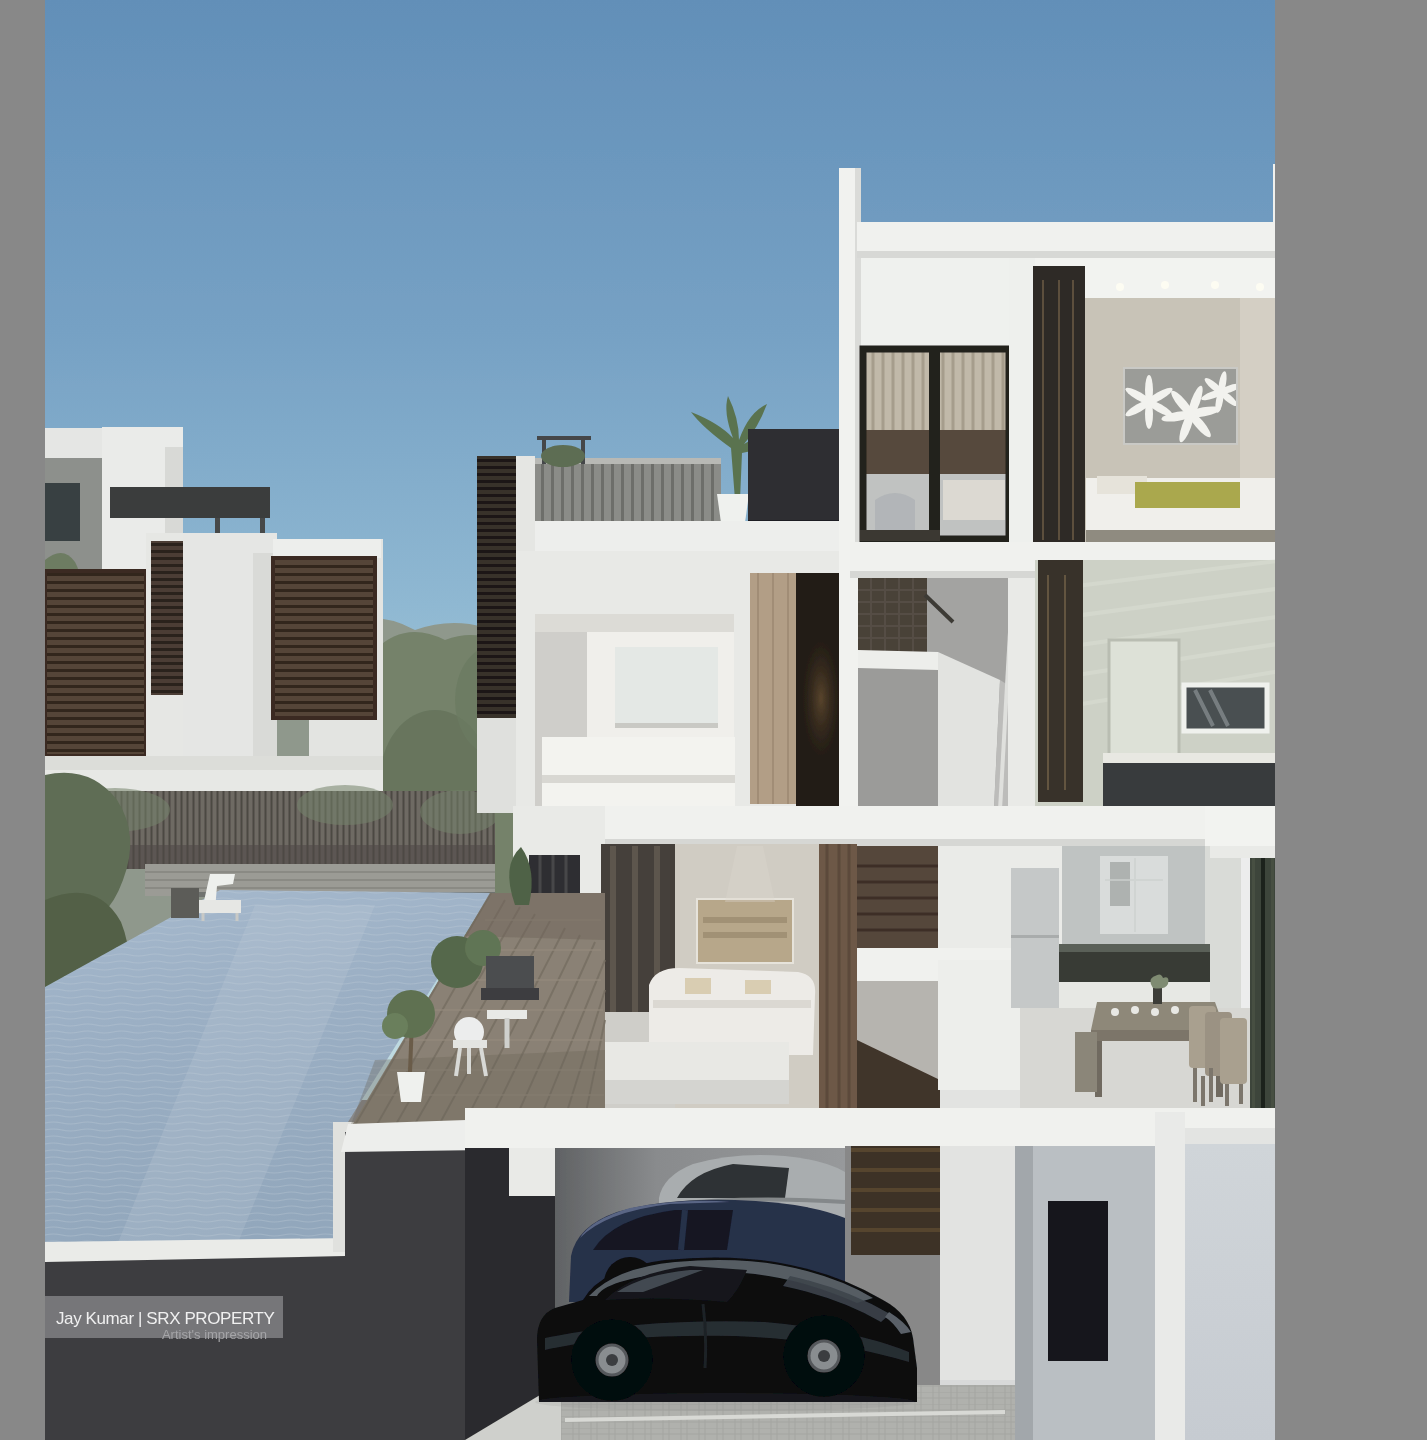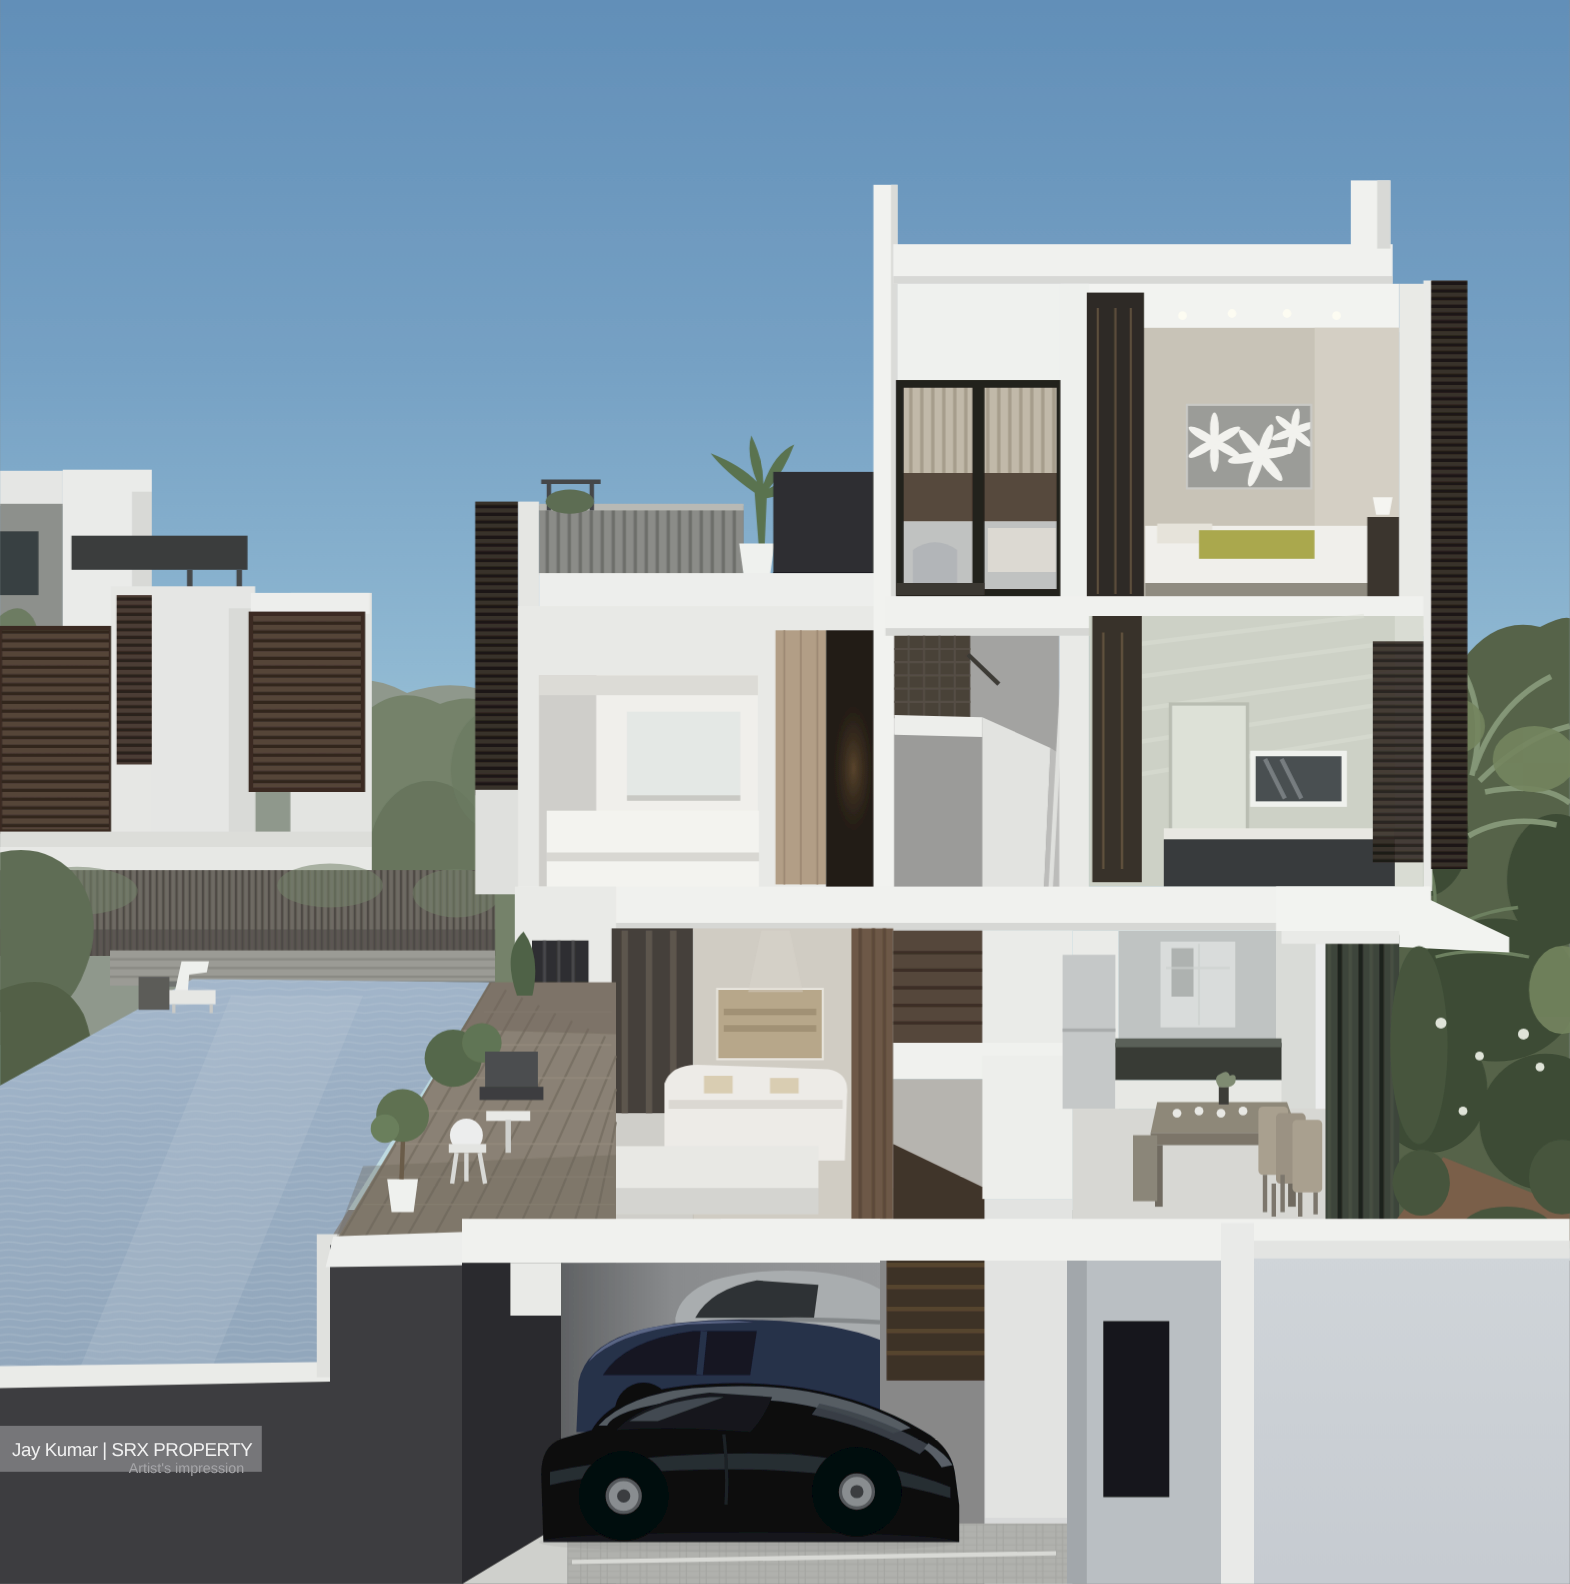--- a/index.html
+++ b/index.html
@@ -1,16 +1,16 @@
 <!DOCTYPE html>
 <html><head>
 <meta charset="utf-8">
 <style>
 html,body{margin:0;padding:0;background:#888;}
-#scene{width:1427px;height:1440px;position:relative;overflow:hidden;font-family:"Liberation Sans",sans-serif;}
+#scene{width:1230px;height:1440px;position:relative;overflow:hidden;font-family:"Liberation Sans",sans-serif;padding-left:45px;}
 svg{display:block;}
 </style>
 </head>
 <body>
 <div id="scene">
 <svg width="1427" height="1440" viewBox="0 0 1427 1440" xmlns="http://www.w3.org/2000/svg">
 <defs>
 <clipPath id="artclip">
           <rect x="1079" y="368" width="113" height="76"></rect>
         </clipPath>

